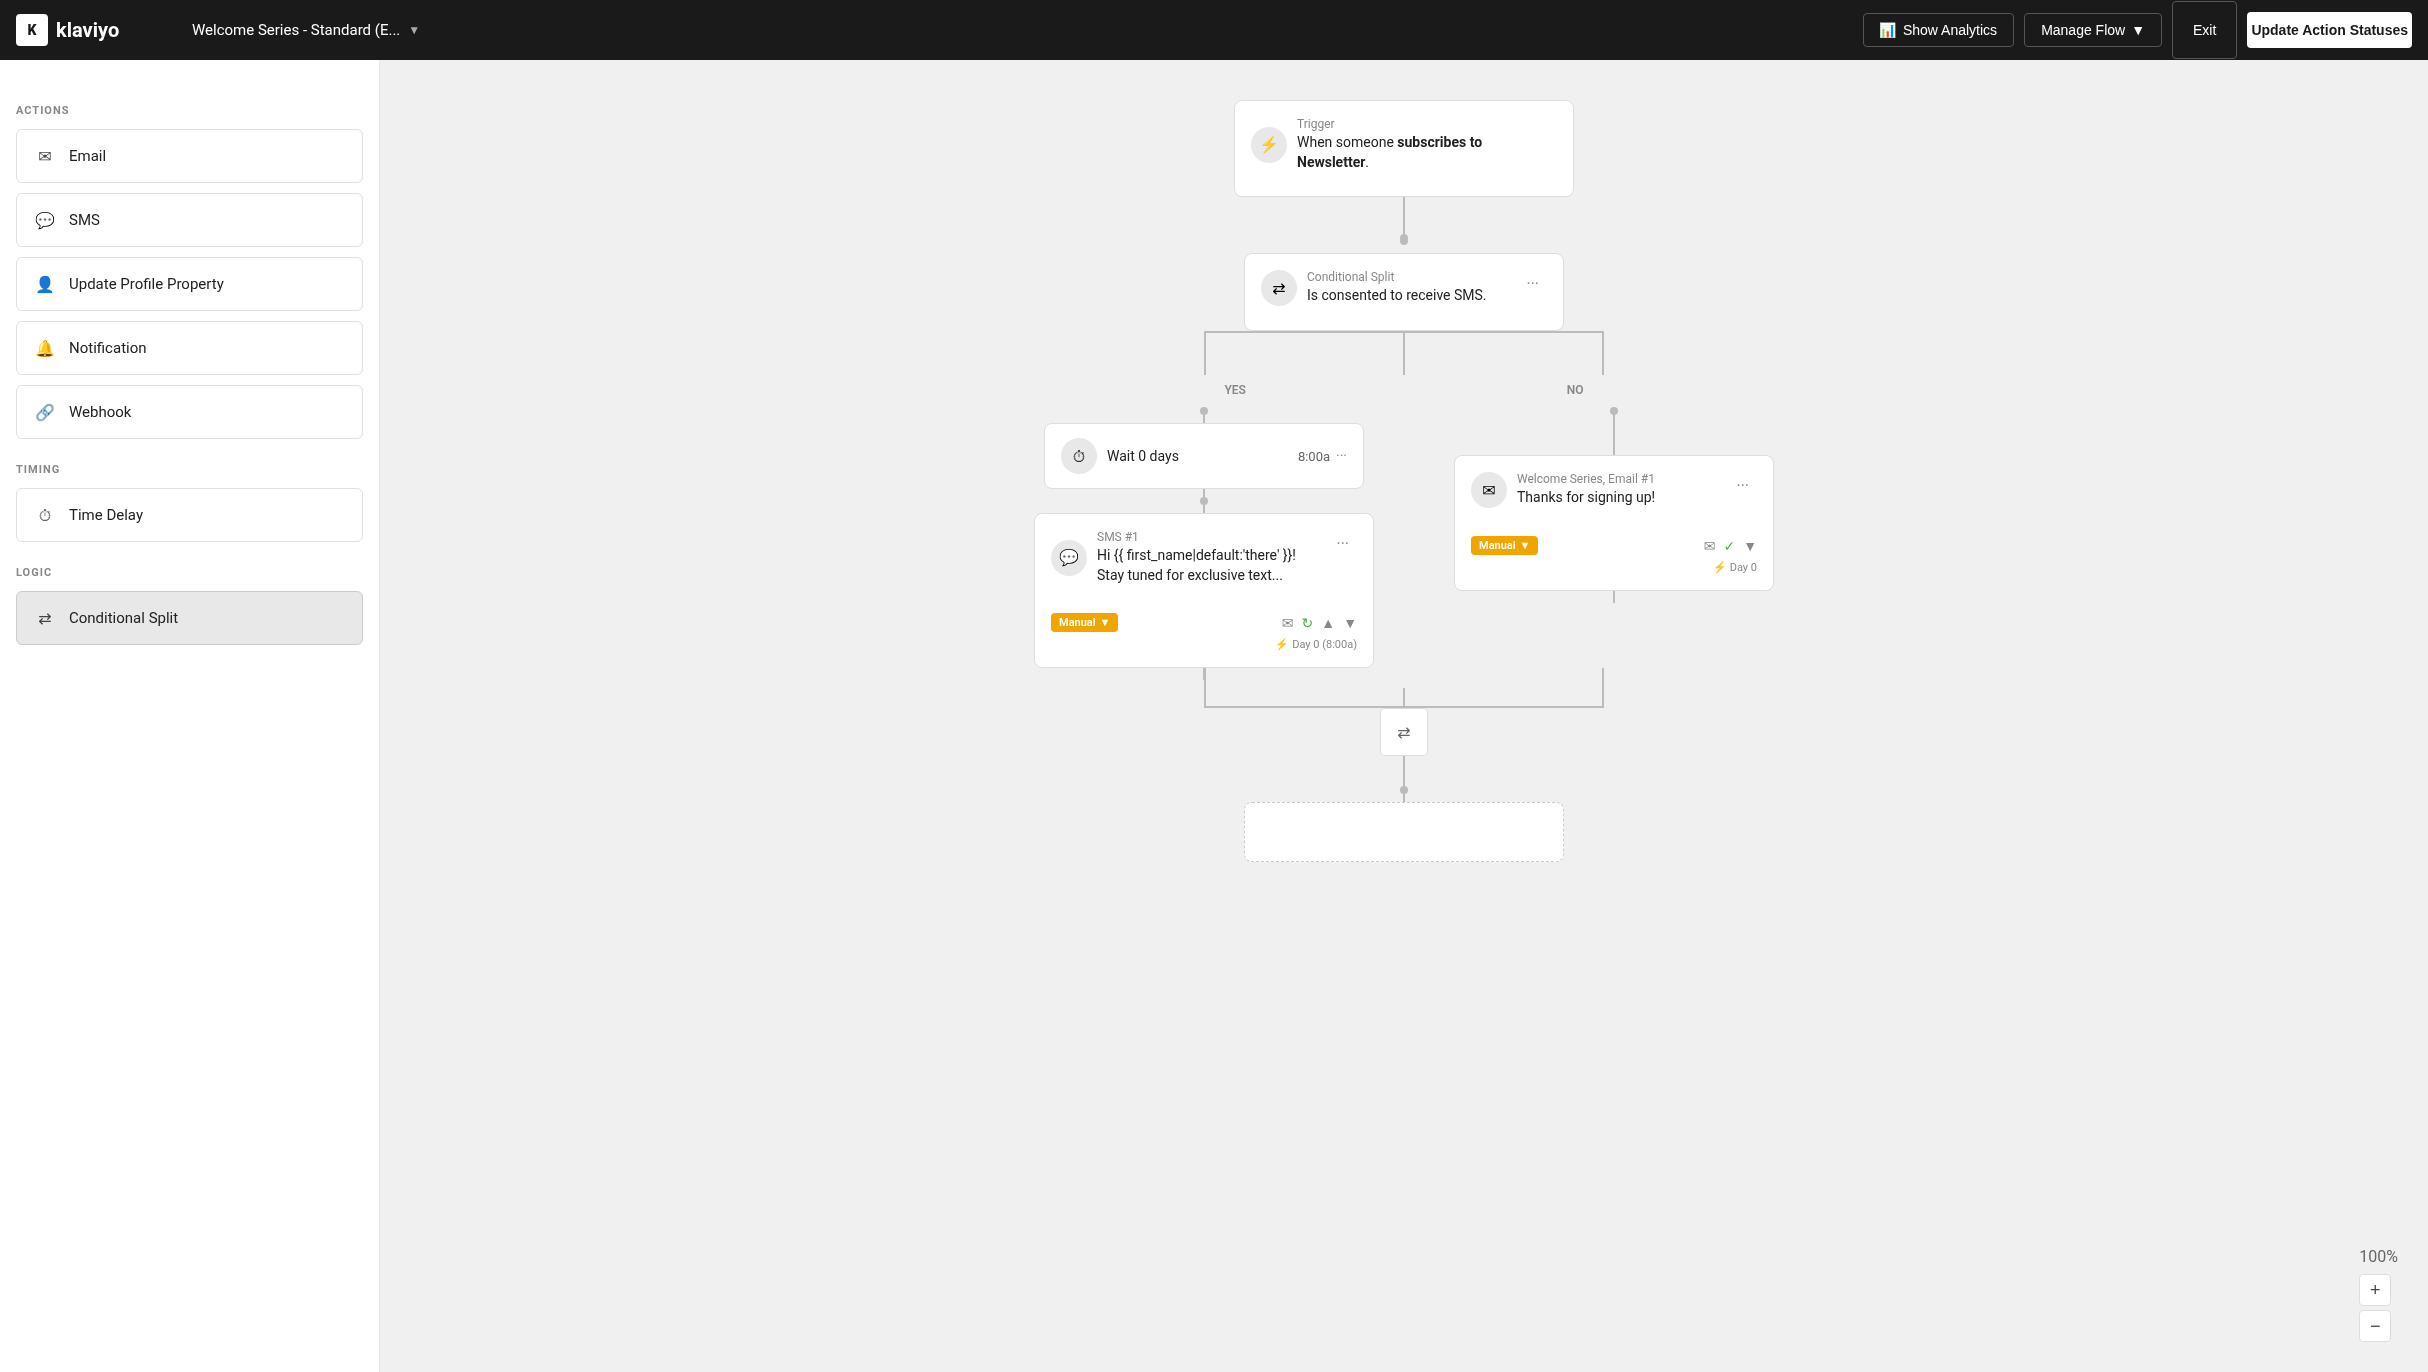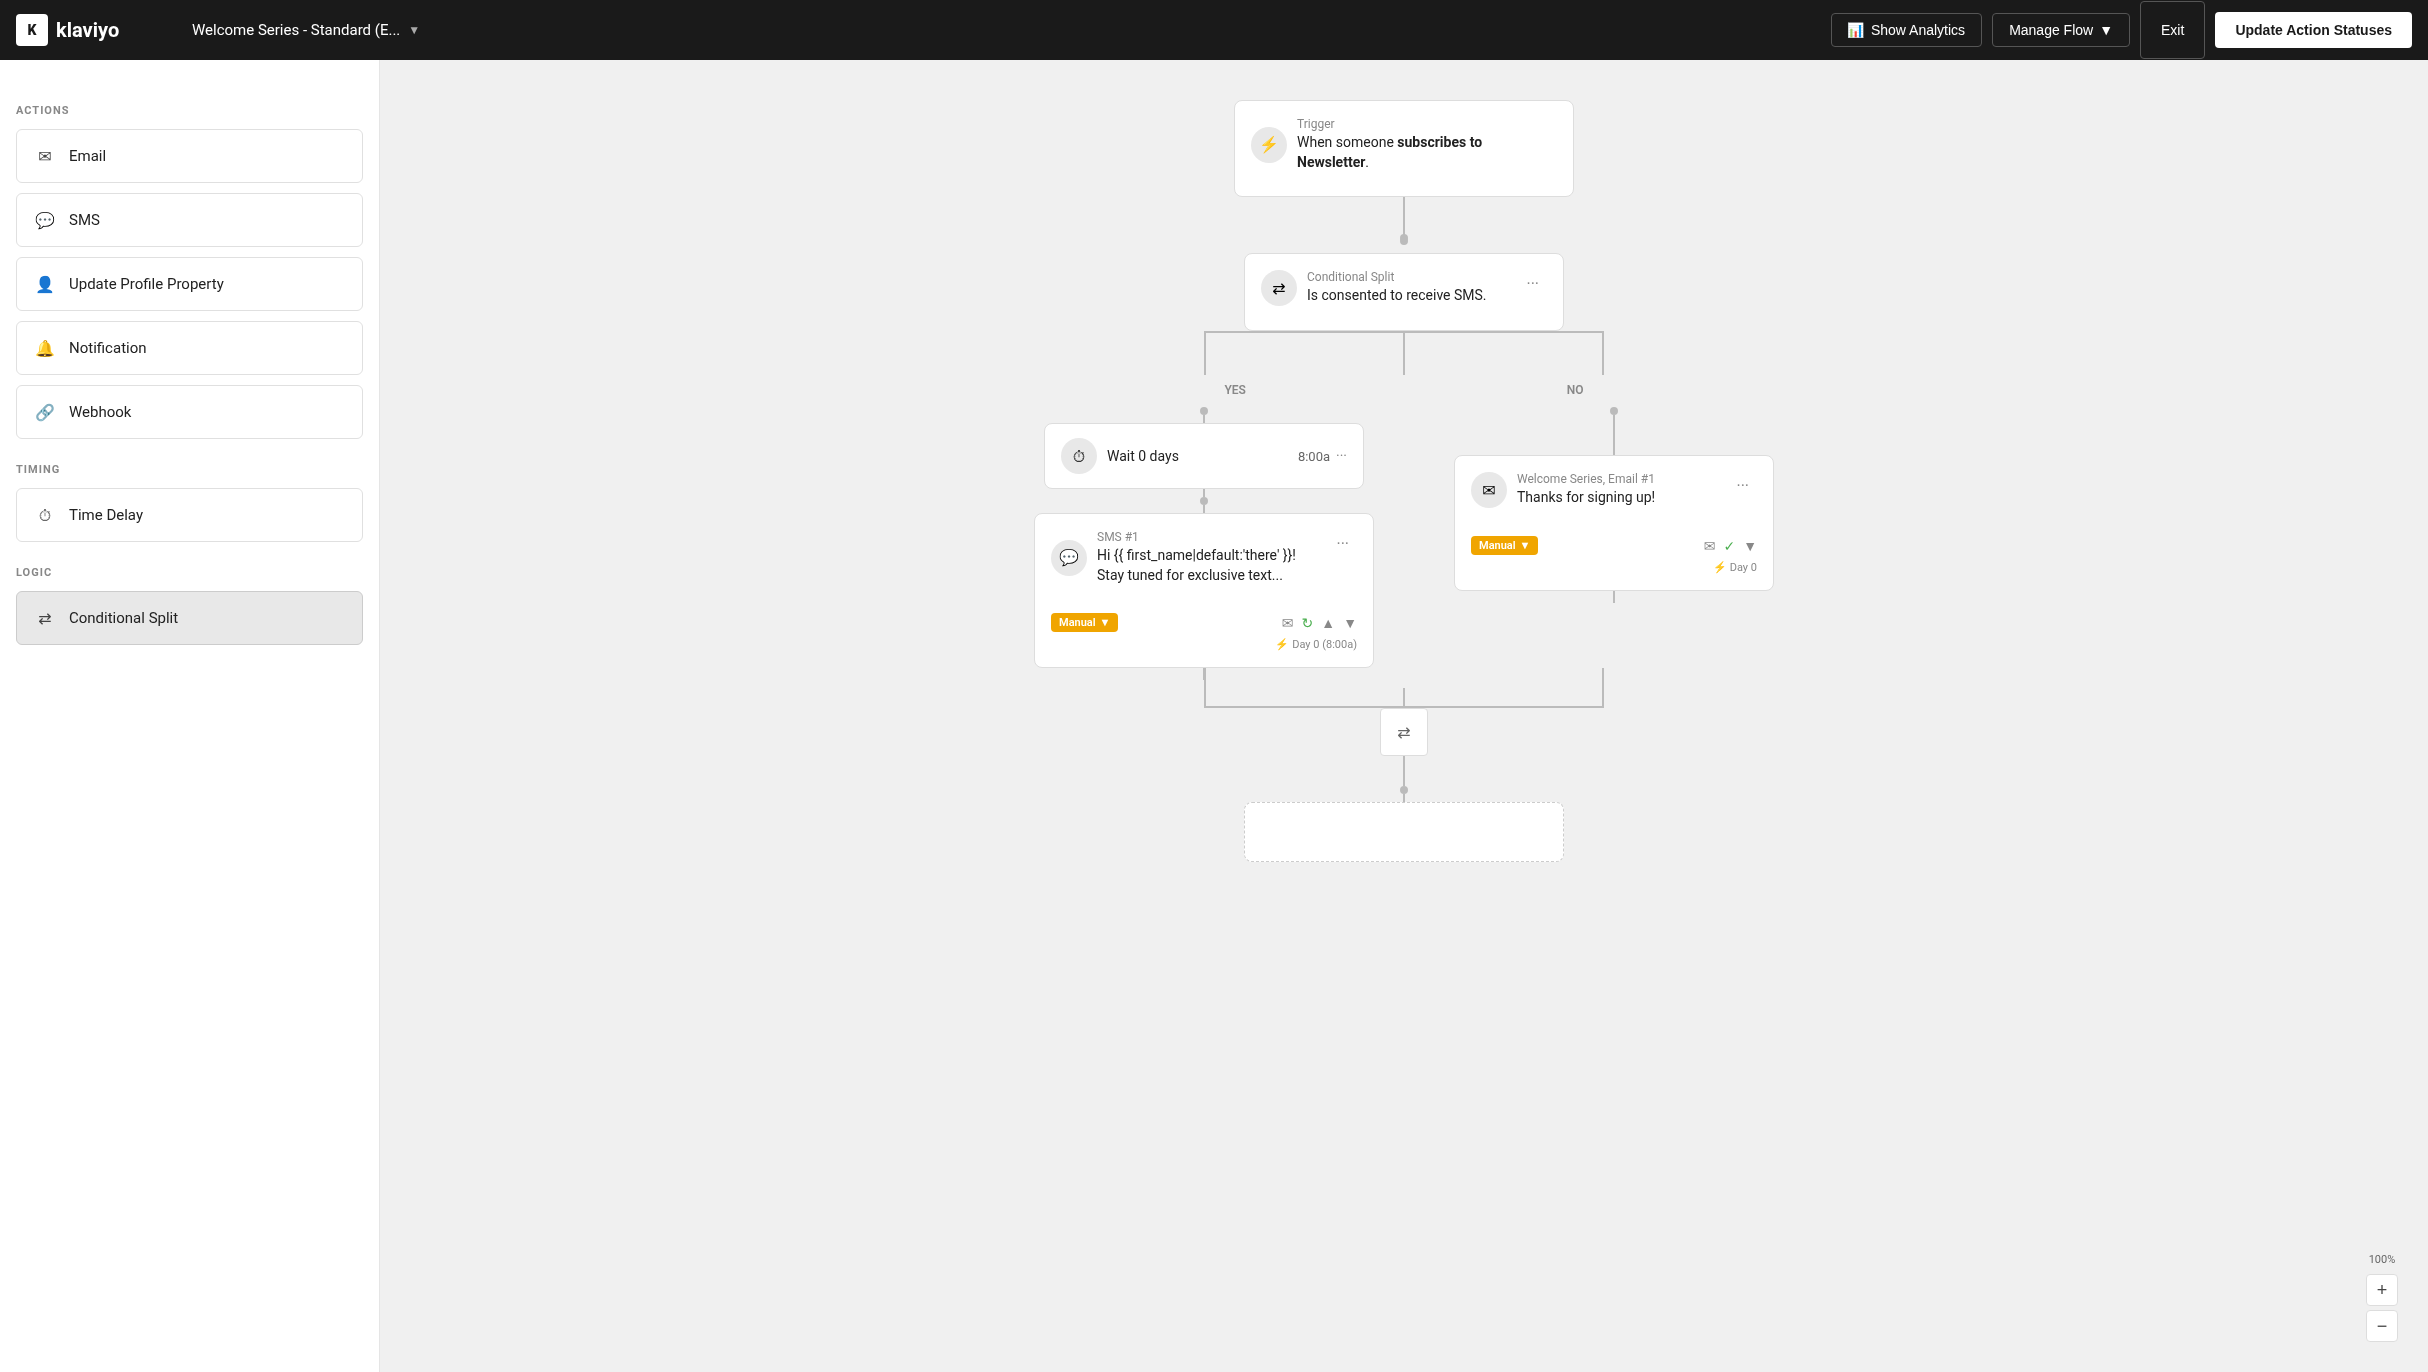--- a/index.html
+++ b/index.html
@@ -82,21 +82,21 @@
       background: transparent;
       border: 1.5px solid #555;
       color: white;
       padding: 20px 20px;
     }
     .btn-primary-action {
       background: white;
       border: none;
       color: #1a1a1a;
       font-weight: 600;
-      padding: 10px 20px;
+      padding: 10px 4px;
       font-size: 14px;
     }
 
     
     .main-layout {
       display: flex;
       margin-top: 60px;
       height: calc(100vh - 60px);
     }
 
@@ -267,21 +267,21 @@
     .zoom-controls {
       position: fixed;
       bottom: 30px;
       right: 30px;
       display: flex;
       flex-direction: column;
       gap: 4px;
       z-index: 50;
     }
     .zoom-label {
-      font-size: 11px;
+      font-size: 16px;
       color: #666;
       text-align: center;
       margin-bottom: 4px;
     }
     .zoom-btn {
       width: 32px;
       height: 32px;
       background: white;
       border: 1.5px solid #ddd;
       border-radius: 4px;

